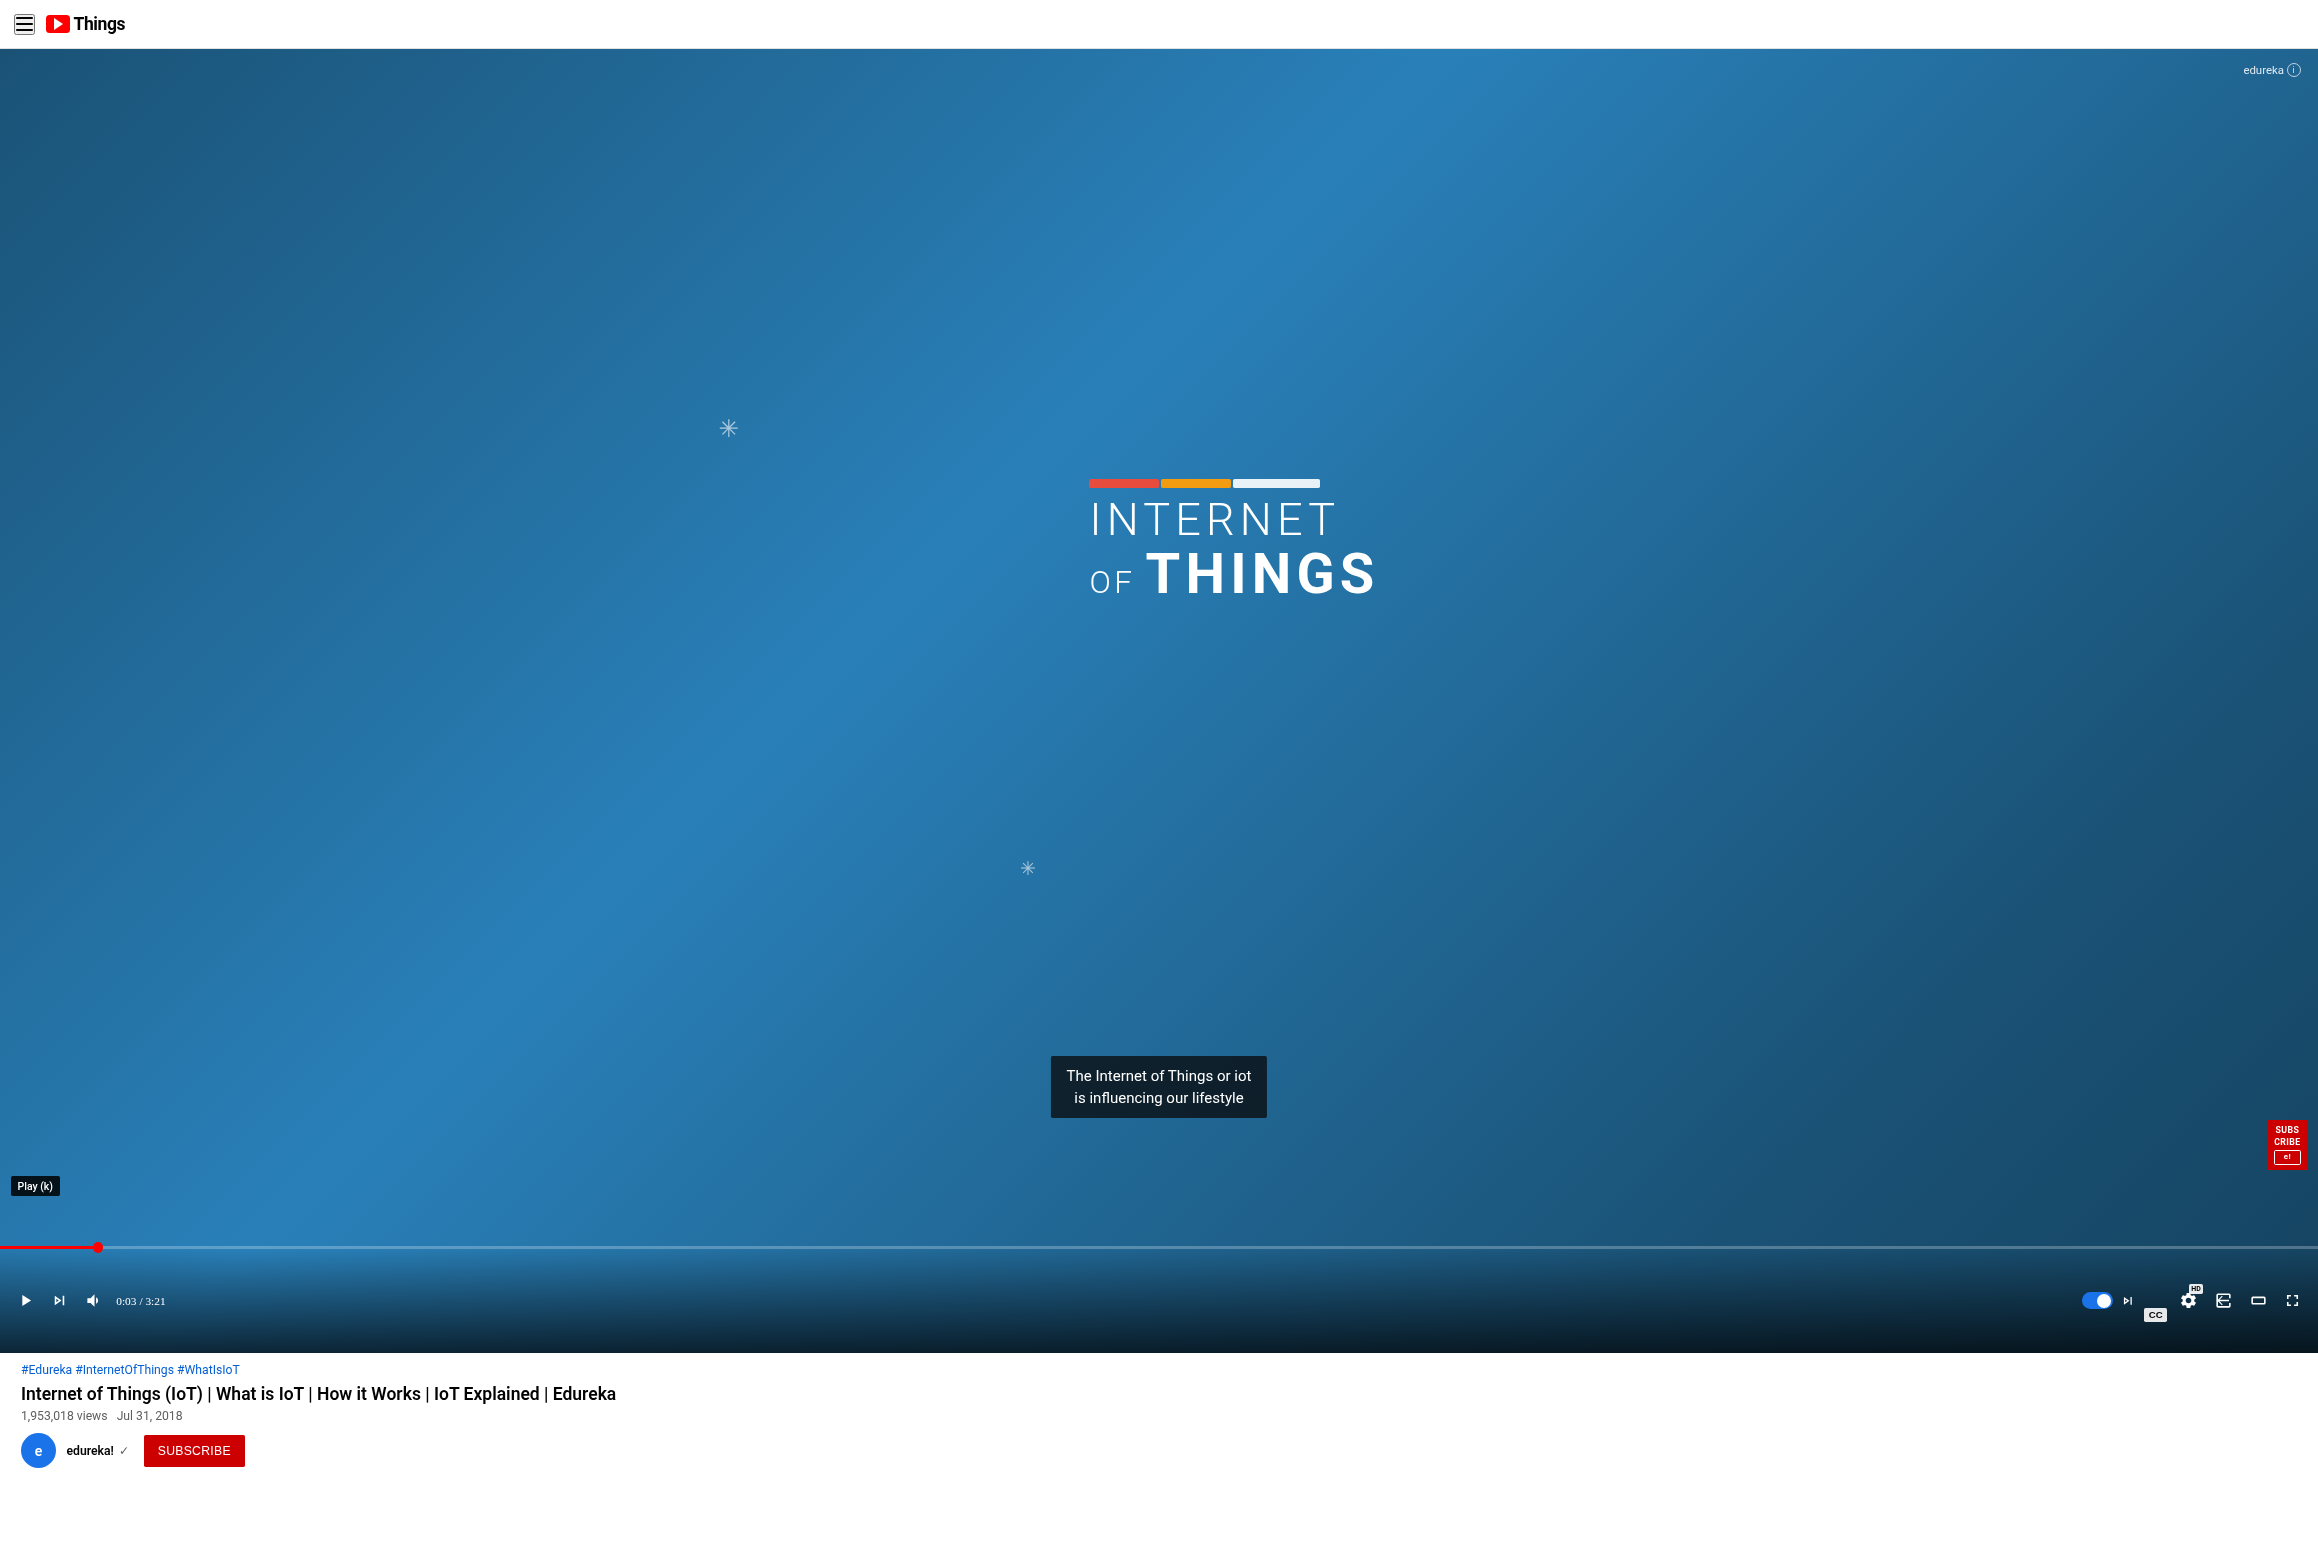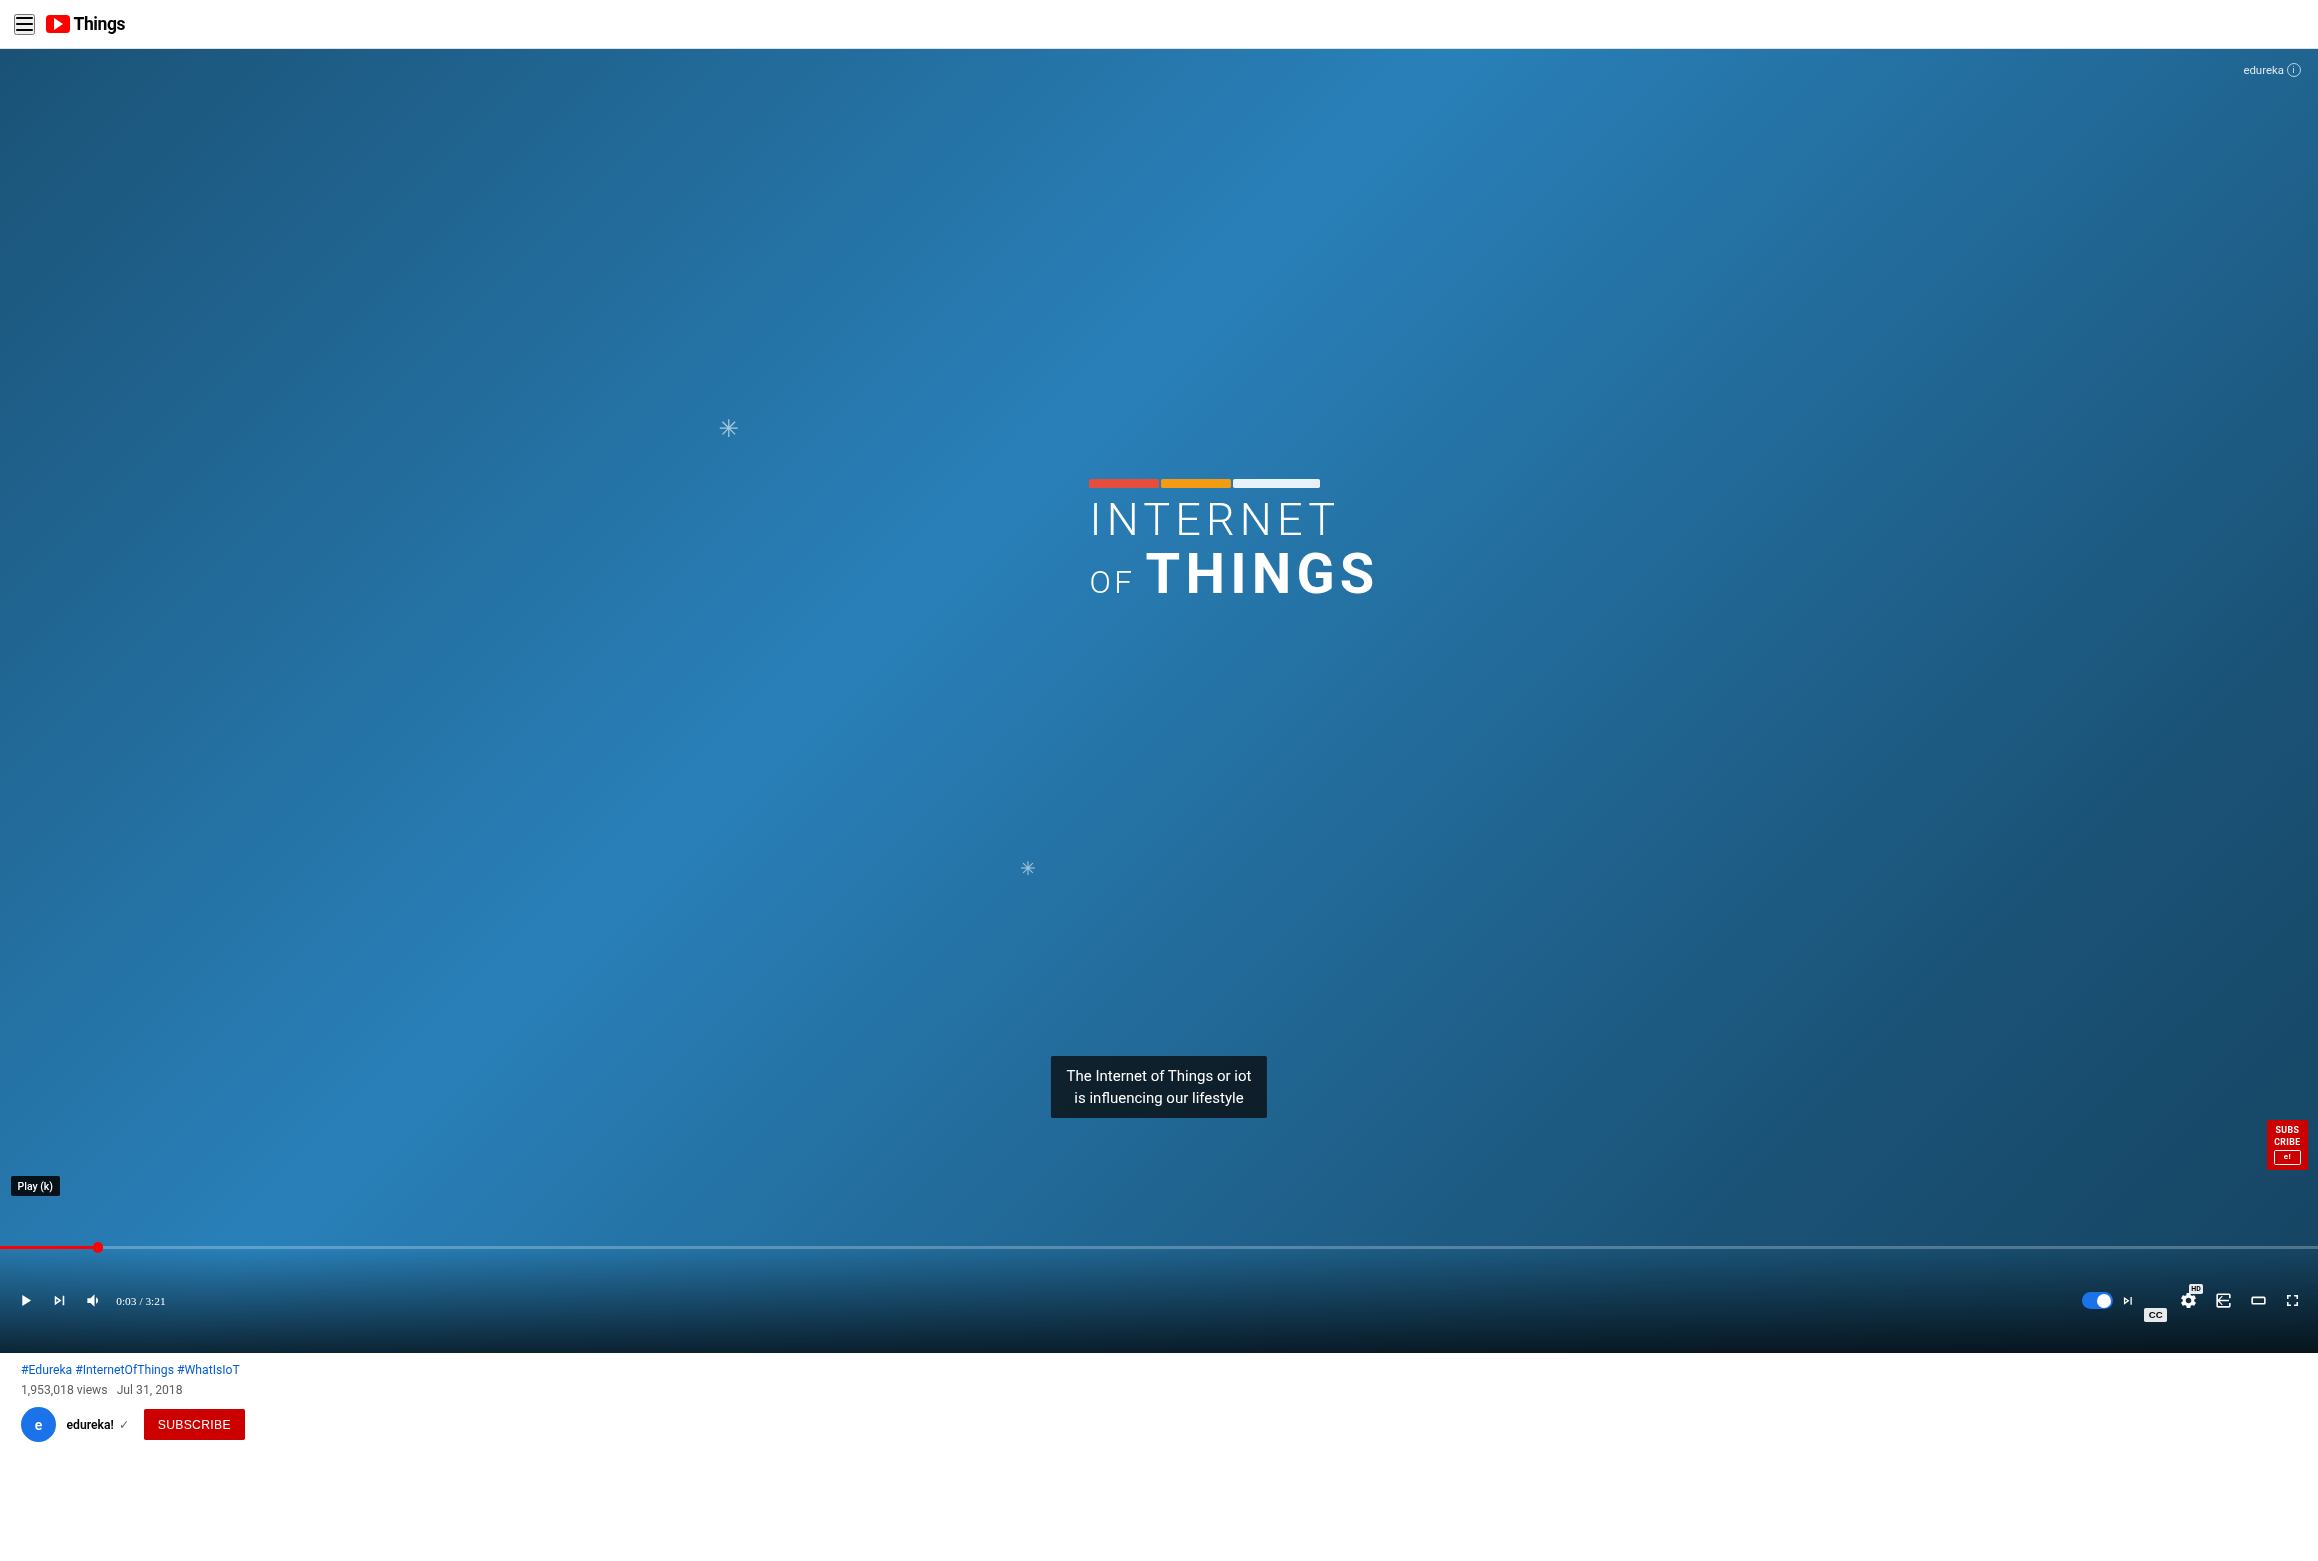--- a/index.html
+++ b/index.html
@@ -520,20 +520,21 @@
         <svg viewBox="0 0 24 24" fill="white" width="17.5" height="17.5">
           <path d="M7 14H5v5h5v-2H7v-3zm-2-4h2V7h3V5H5v5zm12 7h-3v2h5v-5h-2v3zM14 5v2h3v3h2V5h-5z"></path>
         </svg>
       </button>
     </div>
   </div>
 </div>
 
 <div class="below-video">
   <div class="hashtags">#Edureka #InternetOfThings #WhatIsIoT</div>
+  <div class="video-main-title">Internet of Things (IoT) | What is IoT | How it Works | IoT Explained | Edureka</div>
   <div class="video-meta">
     <span>1,953,018 views</span>
     &nbsp;
     <span>Jul 31, 2018</span>
   </div>
   <div class="channel-row">
     <div class="channel-avatar">e</div>
     <div>
       <div class="channel-name-row">
         <span class="channel-name">edureka!</span>

